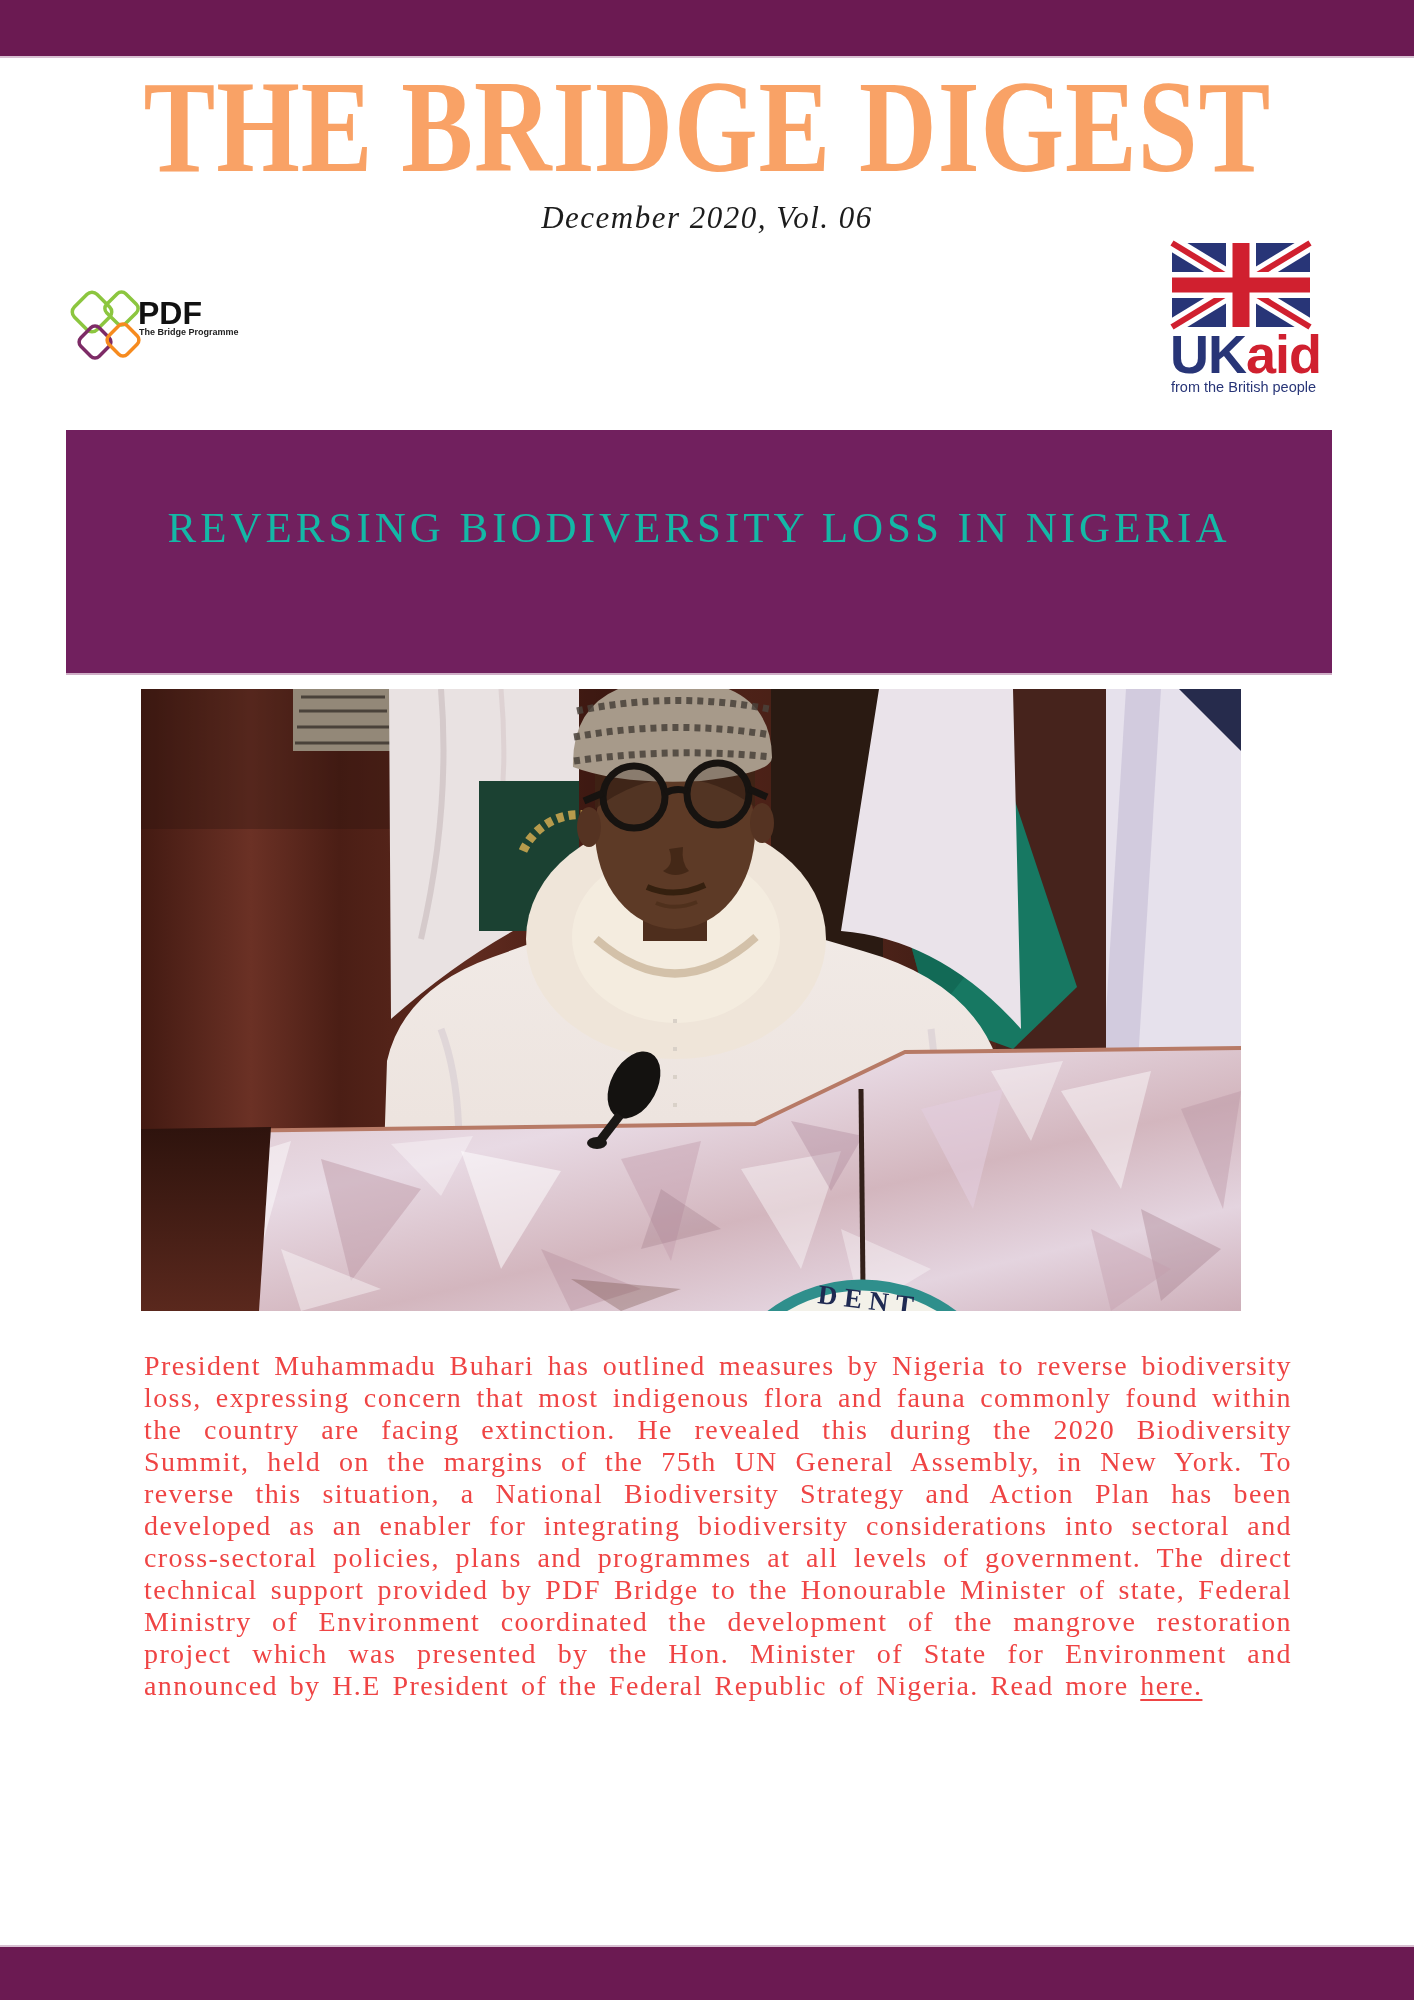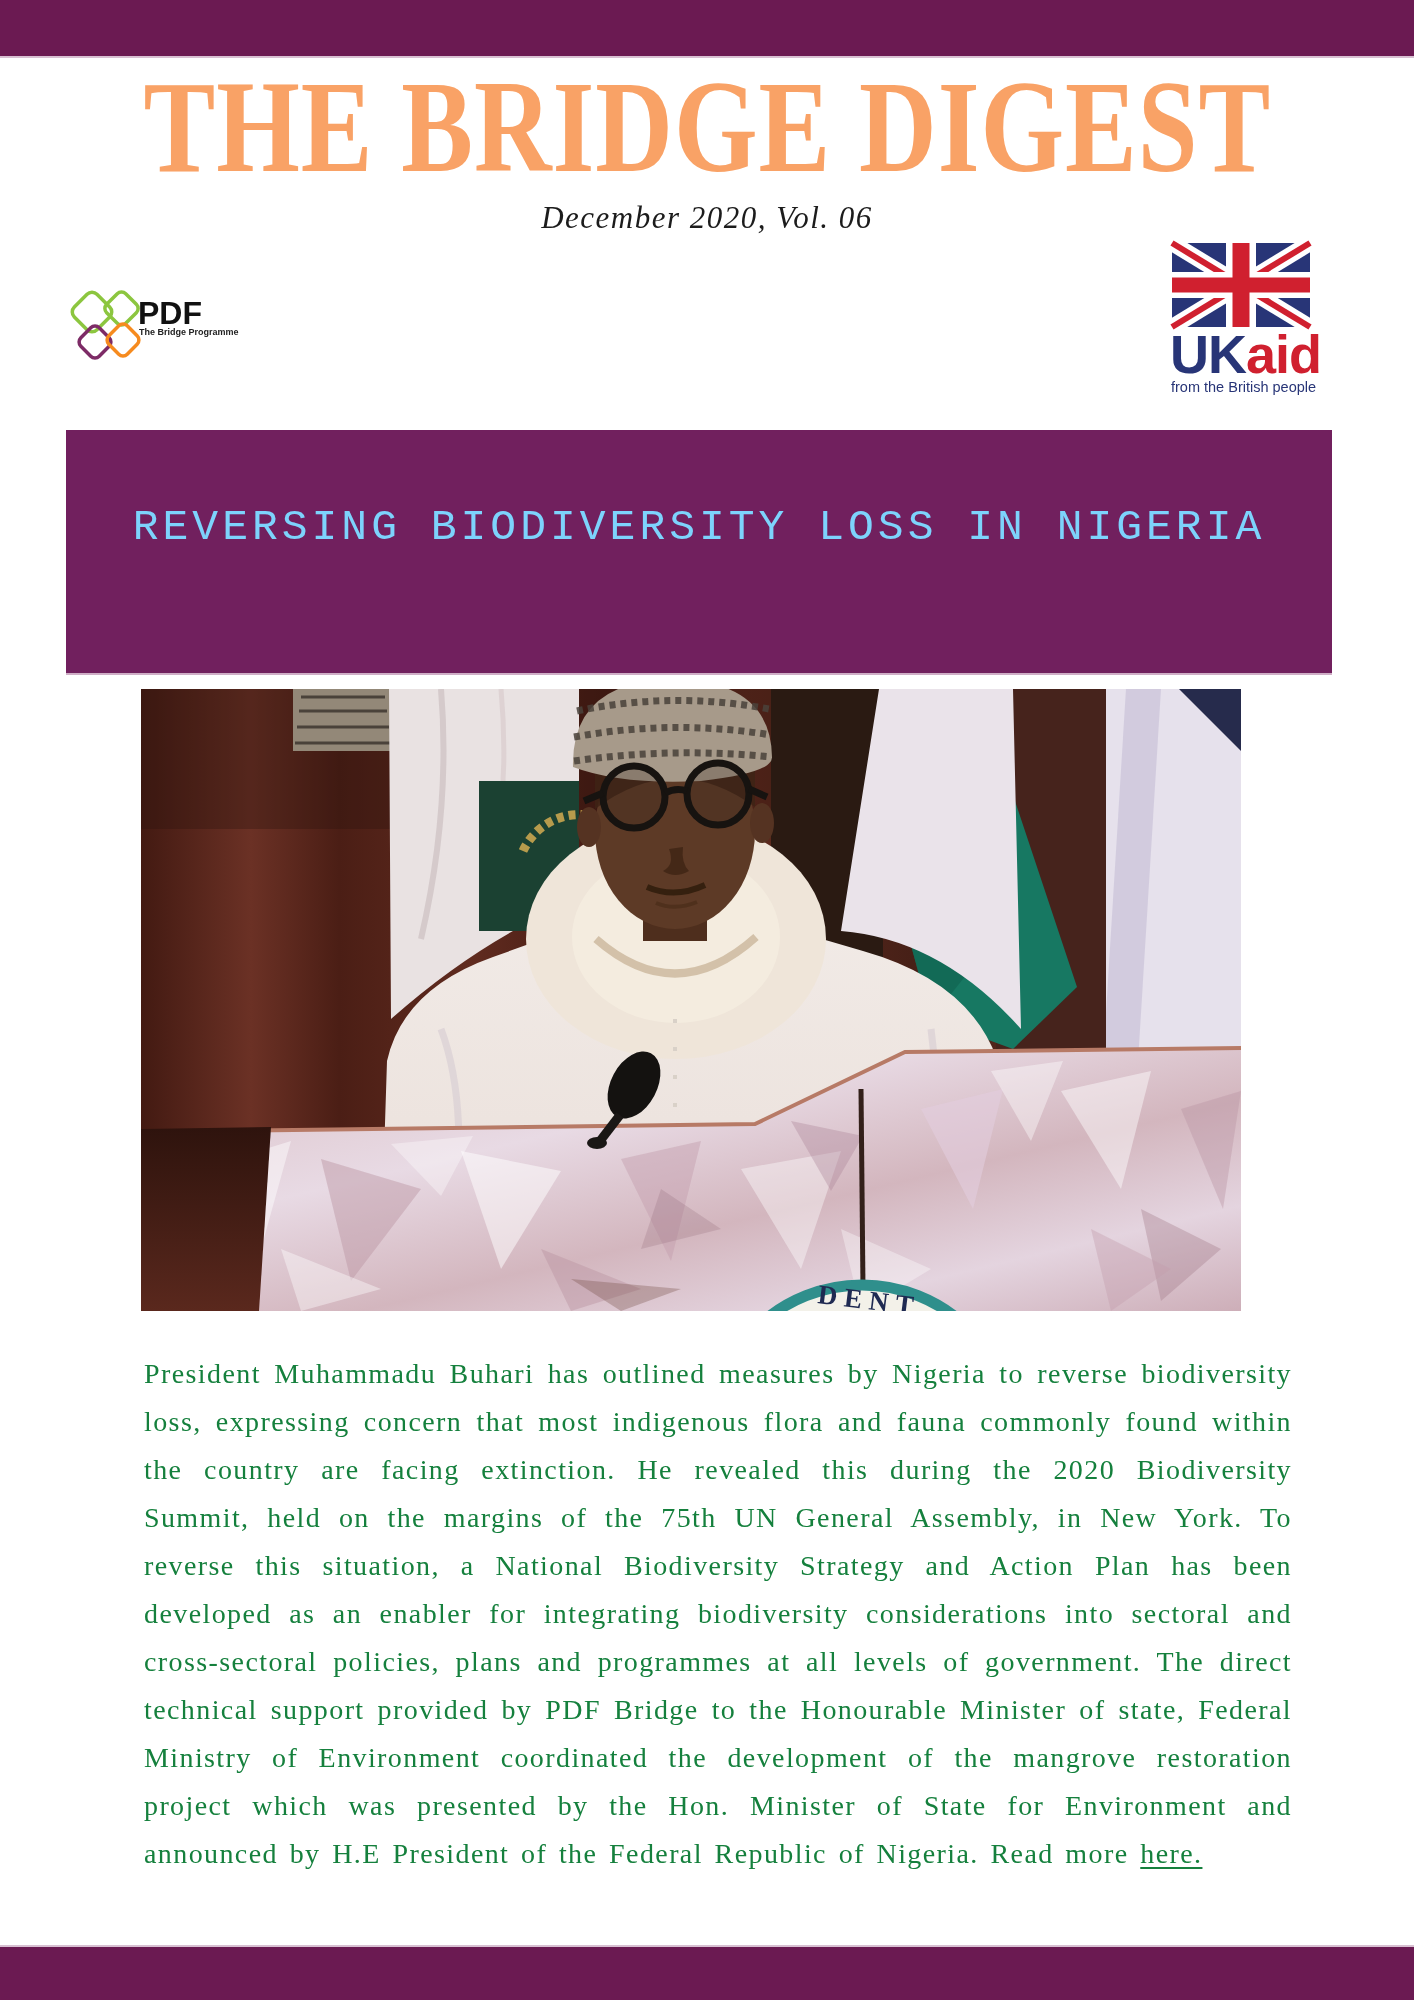--- a/index.html
+++ b/index.html
@@ -33,31 +33,31 @@
   }
   .pdf-logo{position:absolute;left:62px;top:288px;width:225px;height:75px;}
   .ukaid-logo{position:absolute;left:1166px;top:240px;width:175px;height:158px;}
   .banner{
     position:absolute;left:66px;top:430px;width:1266px;height:243px;
     background:#71205E;border-bottom:2px solid #cfaec6;
     display:flex;justify-content:center;align-items:flex-start;
   }
   .banner h1{
     margin:0;padding-top:74px;
-    font-family:Liberation Mono, monospace;font-weight:500;
-    font-size:43px;line-height:1.1;color:#7dd3fc;
+    font-family:Liberation Serif, serif;font-weight:500;
+    font-size:43px;line-height:1.1;color:#14b8a6;
     letter-spacing:4px;white-space:nowrap;
   }
   .photo{
     position:absolute;left:141px;top:689px;width:1100px;height:622px;
     display:block;
   }
   .article{
     position:absolute;left:144px;top:1322px;width:1148px;
-    font-size:28px;line-height:48px;color:#15803d;
+    font-size:28px;line-height:32px;color:#ef4444;
     letter-spacing:0.05em;word-spacing:0.12em;
     text-align:justify;
   }
   .article a{color:inherit;text-decoration:underline;text-underline-offset:4px;}
 </style>
 </head>
 <body>
 
 <div class="page">
 

